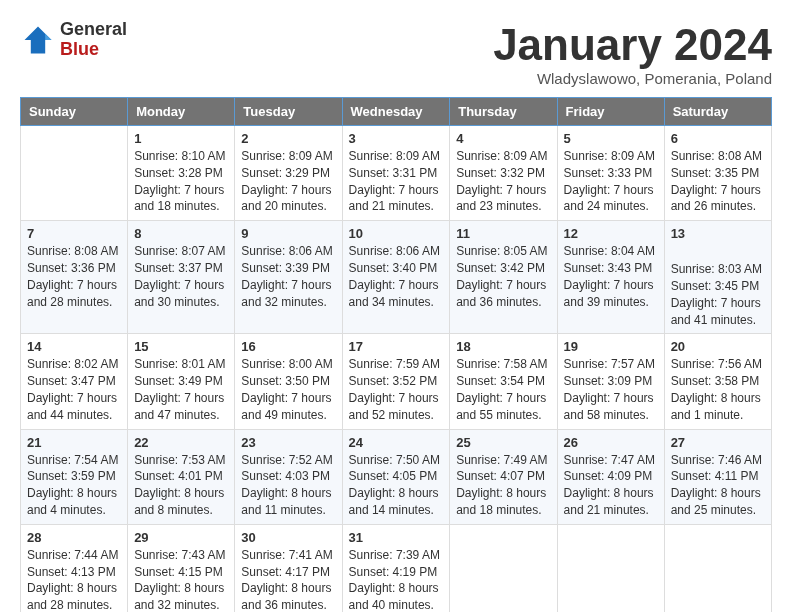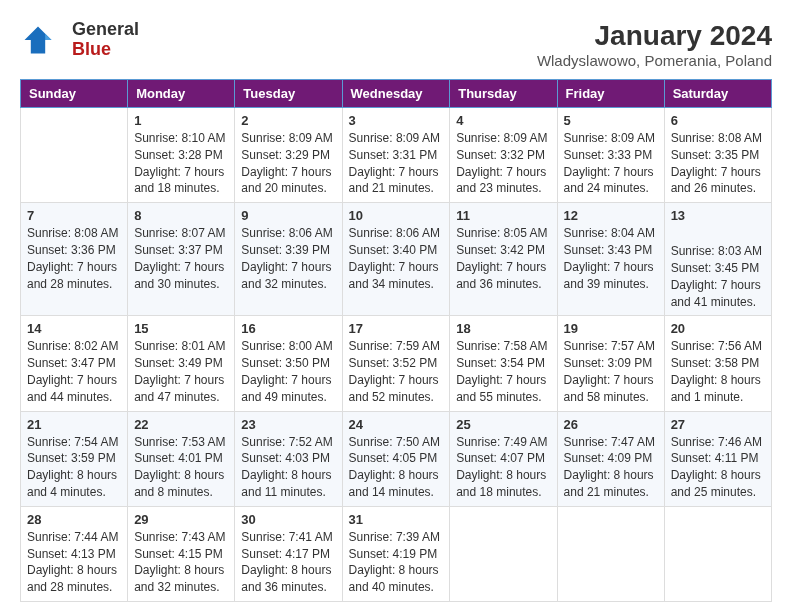--- a/index.html
+++ b/index.html
@@ -12,53 +12,53 @@
     }
     .header {
       display: flex;
       justify-content: space-between;
       align-items: flex-start;
       margin-bottom: 10px;
     }
     .logo {
       display: flex;
       align-items: center;
-      gap: 16px;
+      gap: 4px;
     }
     .logo-text {
       display: flex;
       flex-direction: column;
       font-size: 18px;
       font-weight: bold;
       line-height: 1.1;
     }
     .logo-general { color: #333; }
     .logo-blue { color: #b91c1c; }
     .logo-icon {
       width: 36px;
       height: 36px;
     }
     .title-block {
       text-align: right;
     }
     .month-title {
-      font-size: 28px;
+      font-size: 44px;
       font-weight: bold;
       color: #333;
     }
     .location {
       font-size: 15px;
       color: #555;
     }
     .calendar {
       width: 100%;
       border-collapse: collapse;
     }
     .calendar th {
-      background-color: #701a75;
+      background-color: #737373;
       color: white;
       padding: 6px 8px;
       text-align: left;
       font-size: 13px;
       font-weight: bold;
       border: 1px solid #5a9ad4;
     }
     .calendar td {
       border: 1px solid #ddd;
       vertical-align: top;

